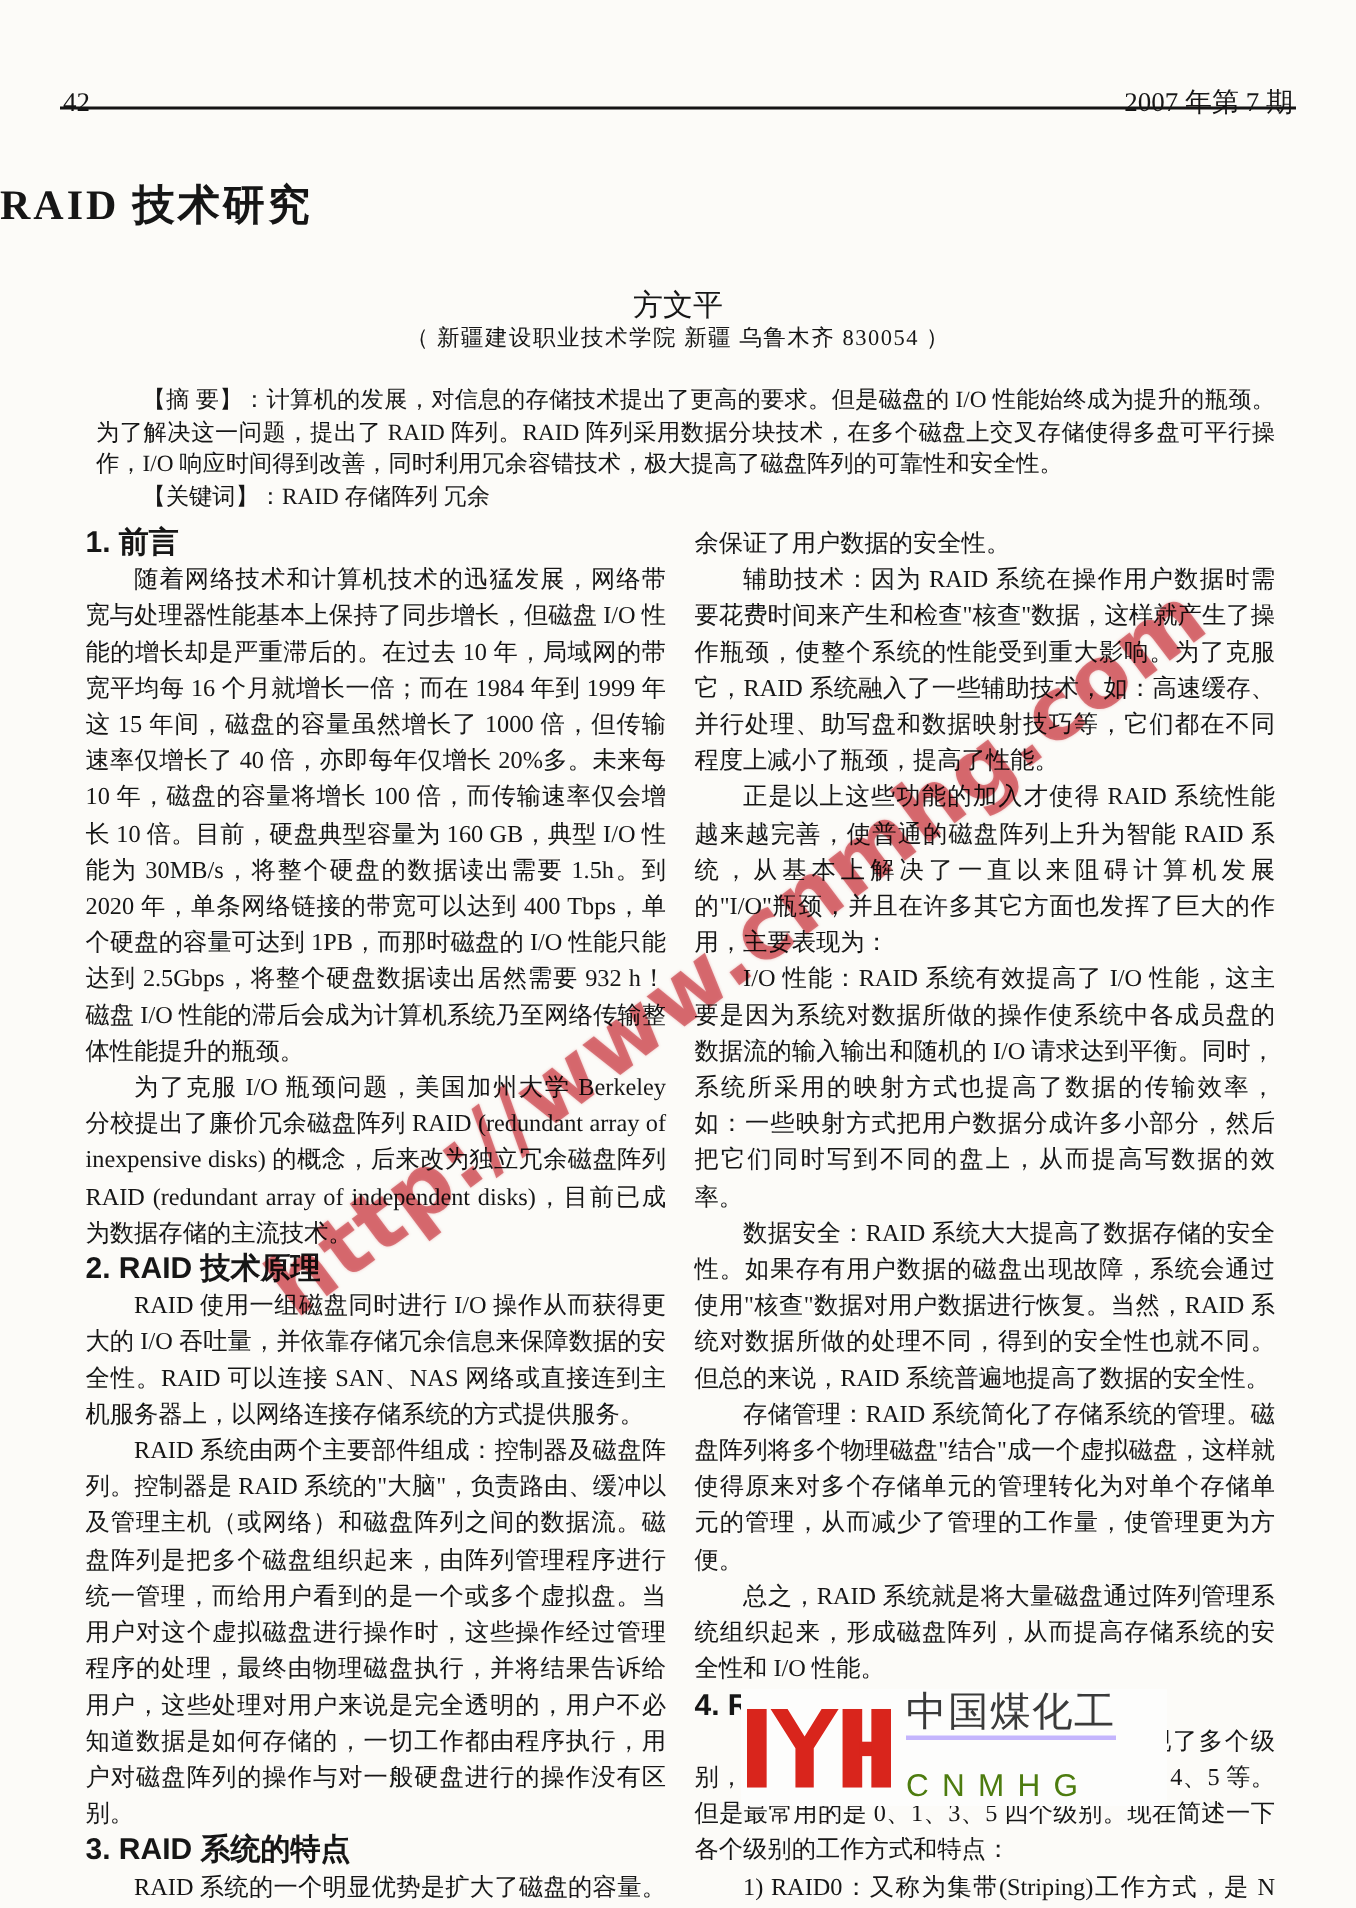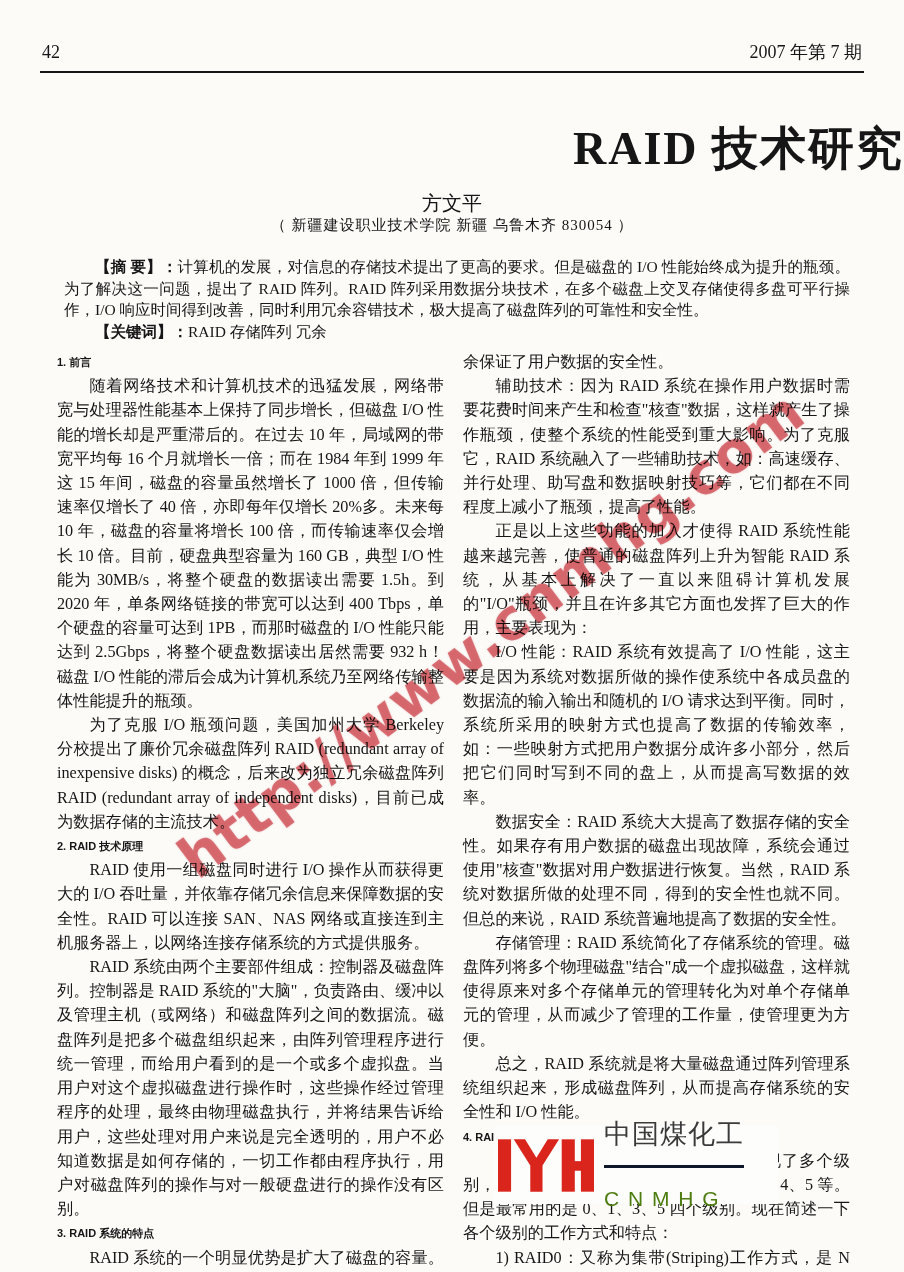--- a/index.html
+++ b/index.html
@@ -5,55 +5,55 @@
   html,body{margin:0;padding:0;}
   body{width:904px;height:1272px;background:#e9e9e9;}
   .page{
     position:relative;width:904px;height:1272px;overflow:hidden;
     background:#fcfbf8;color:#161616;
     font-family:"Liberation Serif","DejaVu Serif",serif;
   }
   
   .hdr{position:absolute;top:40px;left:42px;right:42px;display:flex;justify-content:space-between;align-items:baseline;font-size:18px;}
   .hdr .journal{letter-spacing:16px;font-weight:bold;font-size:18px;}
-  .hdr .issue{font-size:18px;}
+  .hdr .issue{font-size:18px;margin-top:16px;}
   .hdr-rule{position:absolute;top:71px;left:40px;right:40px;border-top:2.5px solid #151515;}
   
-  .title{position:absolute;top:118px;left:0;width:100%;text-align:right;font-size:46px;font-weight:bold;letter-spacing:2px;}
+  .title{position:absolute;top:118px;left:0;width:100%;text-align:left;font-size:28px;font-weight:bold;letter-spacing:2px;}
   .author{position:absolute;top:190px;left:0;width:100%;text-align:center;font-size:20px;}
   .affil{position:absolute;top:216px;left:0;width:100%;text-align:center;font-size:15px;letter-spacing:1px;}
   .abstract{position:absolute;top:256px;left:64px;width:786px;font-size:15.5px;line-height:21.5px;text-align:justify;}
   .abstract p{margin:0;text-indent:2em;}
-  .abstract .lbl{font-weight:bold;}
+  .abstract .lbl{font-weight:normal;}
   
   .cols{position:absolute;top:350px;left:57px;width:793px;display:flex;gap:19px;}
   .col{width:387px;font-size:16.2px;line-height:24.2px;text-align:justify;}
   .col p{margin:0;text-indent:2em;}
   .col p.noindent{text-indent:0;}
-  .col p.heading{font-weight:bold;text-indent:0;font-family:"Liberation Sans","DejaVu Sans",sans-serif;font-size:11px;}
+  .col p.heading{font-weight:bold;text-indent:0;font-family:"Liberation Sans","DejaVu Sans",sans-serif;font-size:20px;}
   
   .wm{
     position:absolute;top:612px;left:112px;width:730px;z-index:5;
     transform:rotate(-37deg);
     font-family:"DejaVu Sans","Liberation Sans",sans-serif;
     font-weight:bold;font-size:57px;letter-spacing:1px;white-space:nowrap;
     color:rgba(197,29,38,0.55);mix-blend-mode:multiply;pointer-events:none;
     text-shadow:0 0 2px rgba(197,29,38,0.25);
   }
   
   .logo{
     position:absolute;left:494px;top:1126px;width:284px;height:78px;z-index:6;
     background:#fdfdfc;display:flex;align-items:center;gap:10px;padding:2px 4px;box-sizing:border-box;
   }
   .logo .mark{flex:0 0 auto;}
   .logo .txt{display:flex;flex-direction:column;align-items:flex-start;}
   .logo .cn{
     font-family:"Liberation Sans","DejaVu Sans",sans-serif;
     font-size:27px;color:#3a3a3a;letter-spacing:1px;line-height:30px;
-    border-bottom:3px solid #0f172a;padding-bottom:16px;
+    border-bottom:3px solid #c4b5fd;padding-bottom:1px;
   }
   .logo .en{
     font-family:"Liberation Sans","DejaVu Sans",sans-serif;
     font-size:21px;color:#4d7c0f;letter-spacing:0.42em;line-height:26px;margin-top:18px;
   }
 </style>
 </head>
 <body>
 
 <div class="page">

